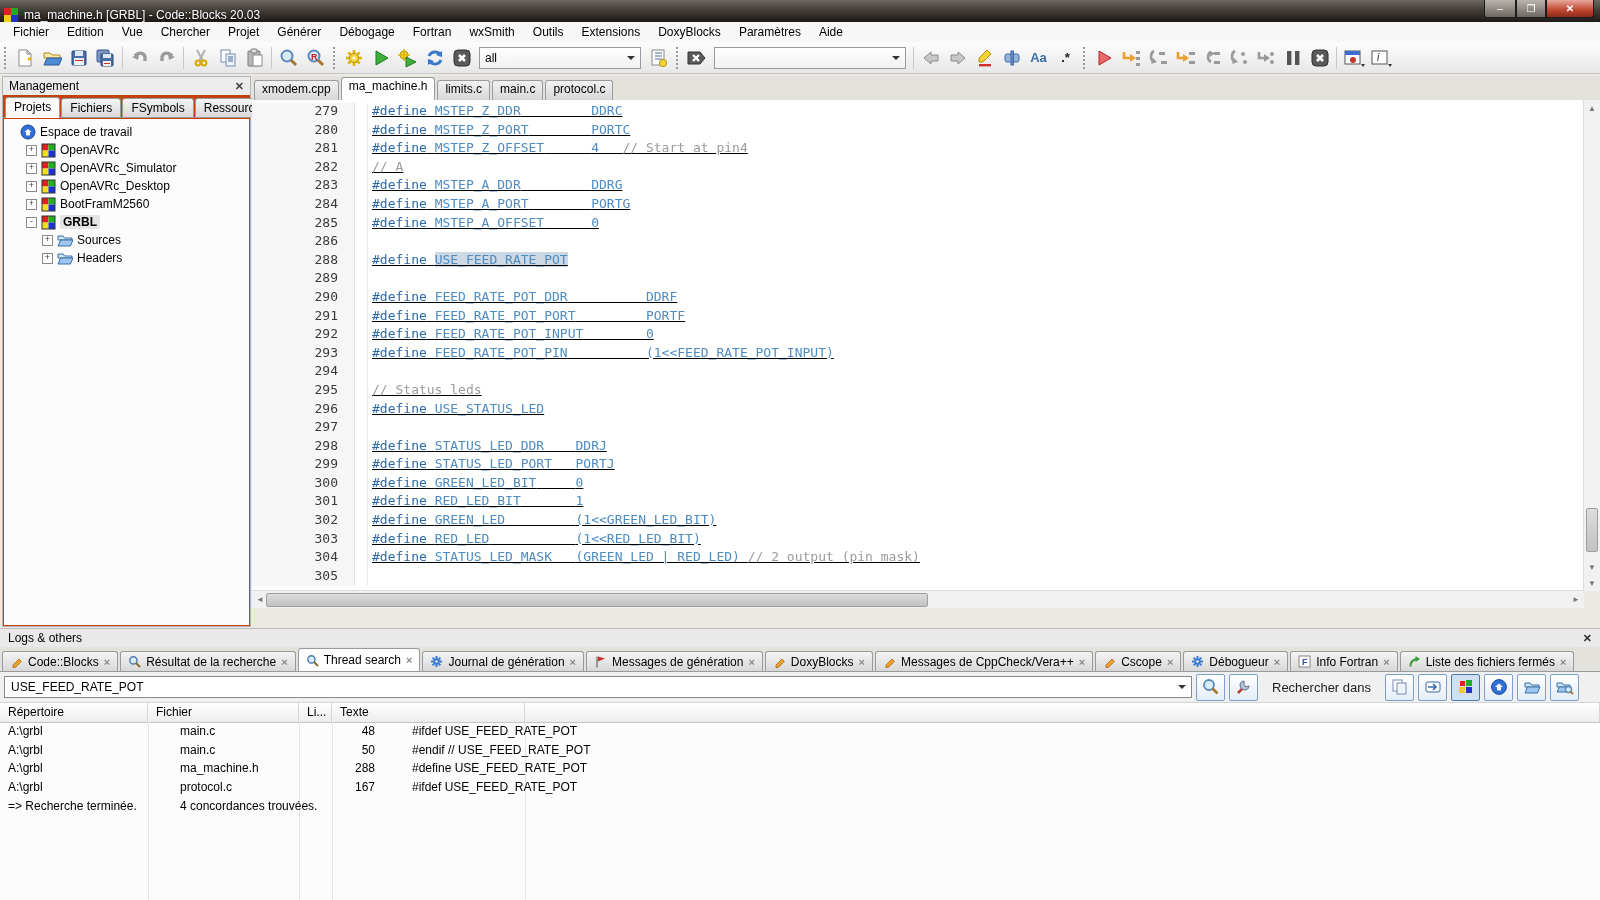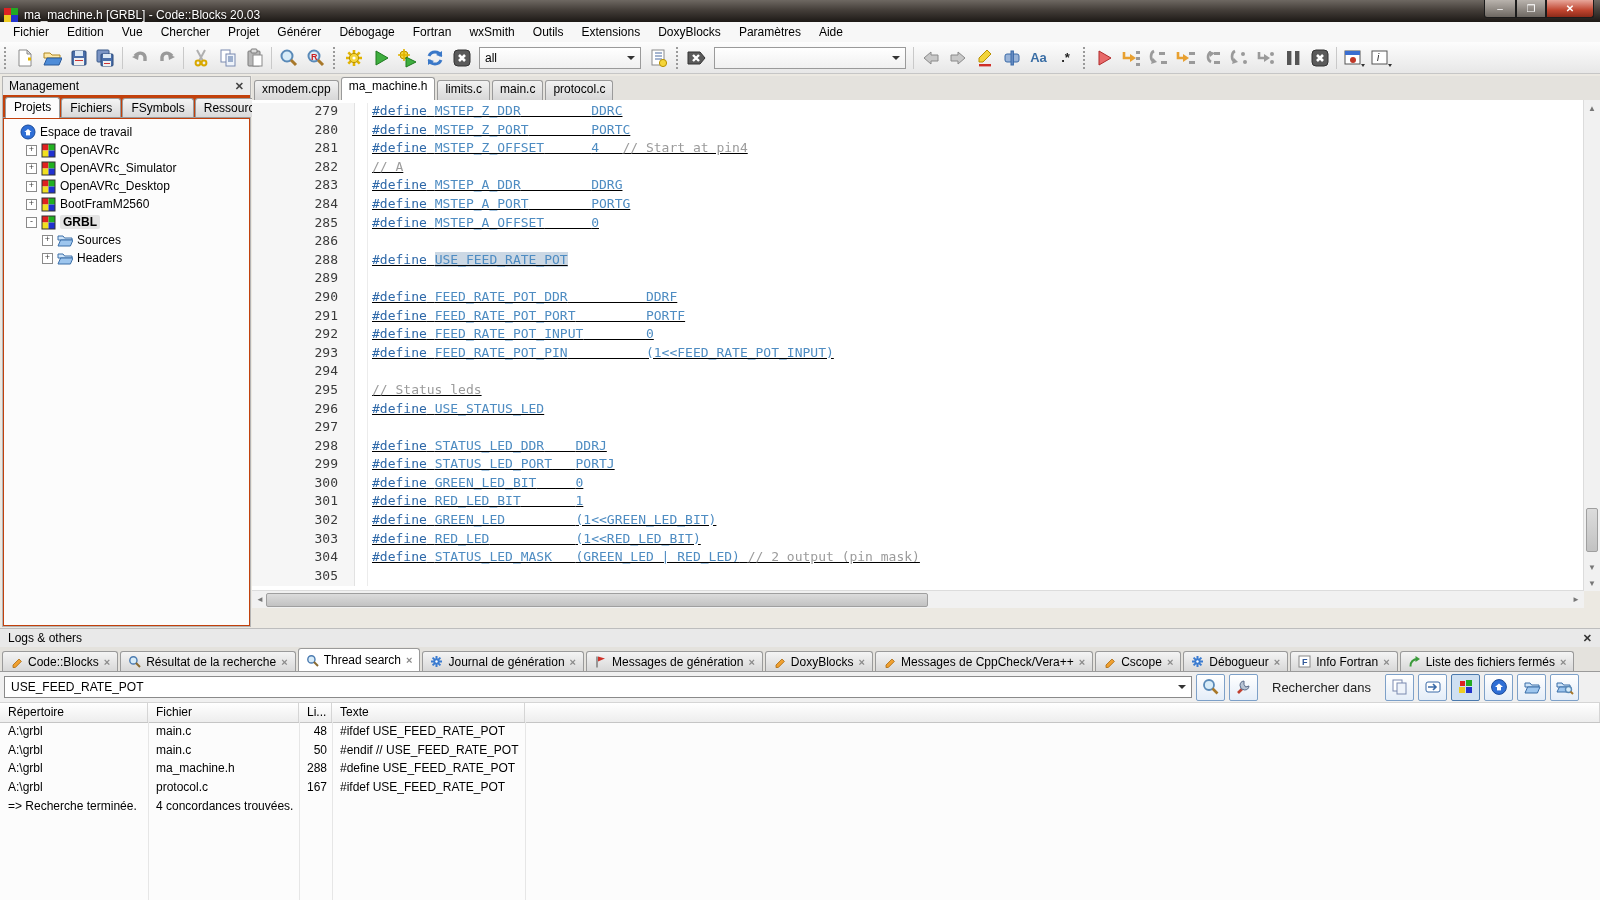--- a/index.html
+++ b/index.html
@@ -88,21 +88,21 @@
   #rtable{position:absolute;left:0;top:73px;right:0;bottom:0;background:#fcfcfc;}
   #rhead{display:grid;grid-template-columns:148px 151px 33px 193px 1fr;height:19px;
     background:linear-gradient(#ffffff,#ededed);border-top:1px solid #d5d5d5;border-bottom:1px solid #c5c5c5;}
   #rhead div{padding:2px 8px;border-right:1px solid #d5d5d5;overflow:hidden;white-space:nowrap;}
   #rbody{position:absolute;left:0;top:20px;right:0;bottom:0;
     background:
       linear-gradient(#e6e6e6,#e6e6e6) 148px 0/1px 100% no-repeat,
       linear-gradient(#e6e6e6,#e6e6e6) 299px 0/1px 100% no-repeat,
       linear-gradient(#e6e6e6,#e6e6e6) 332px 0/1px 100% no-repeat,
       linear-gradient(#e6e6e6,#e6e6e6) 525px 0/1px 100% no-repeat;}
-  .rrow{display:grid;grid-template-columns:148px 151px 33px 193px 1fr;height:18.6px;align-items:center;}
+  .rrow{display:grid;grid-template-columns:148px 151px 33px 193px 1fr;height:18.6px;align-items:center;gap:24px;}
   .rrow div{padding:0 8px;white-space:nowrap;overflow:hidden;}
   .rrow .num{text-align:right;padding-right:5px;}
   svg{display:block;}
 </style>
 </head>
 <body>
 
 <div id="titlebar">
   <span class="logo">
     <svg width="14" height="14">

